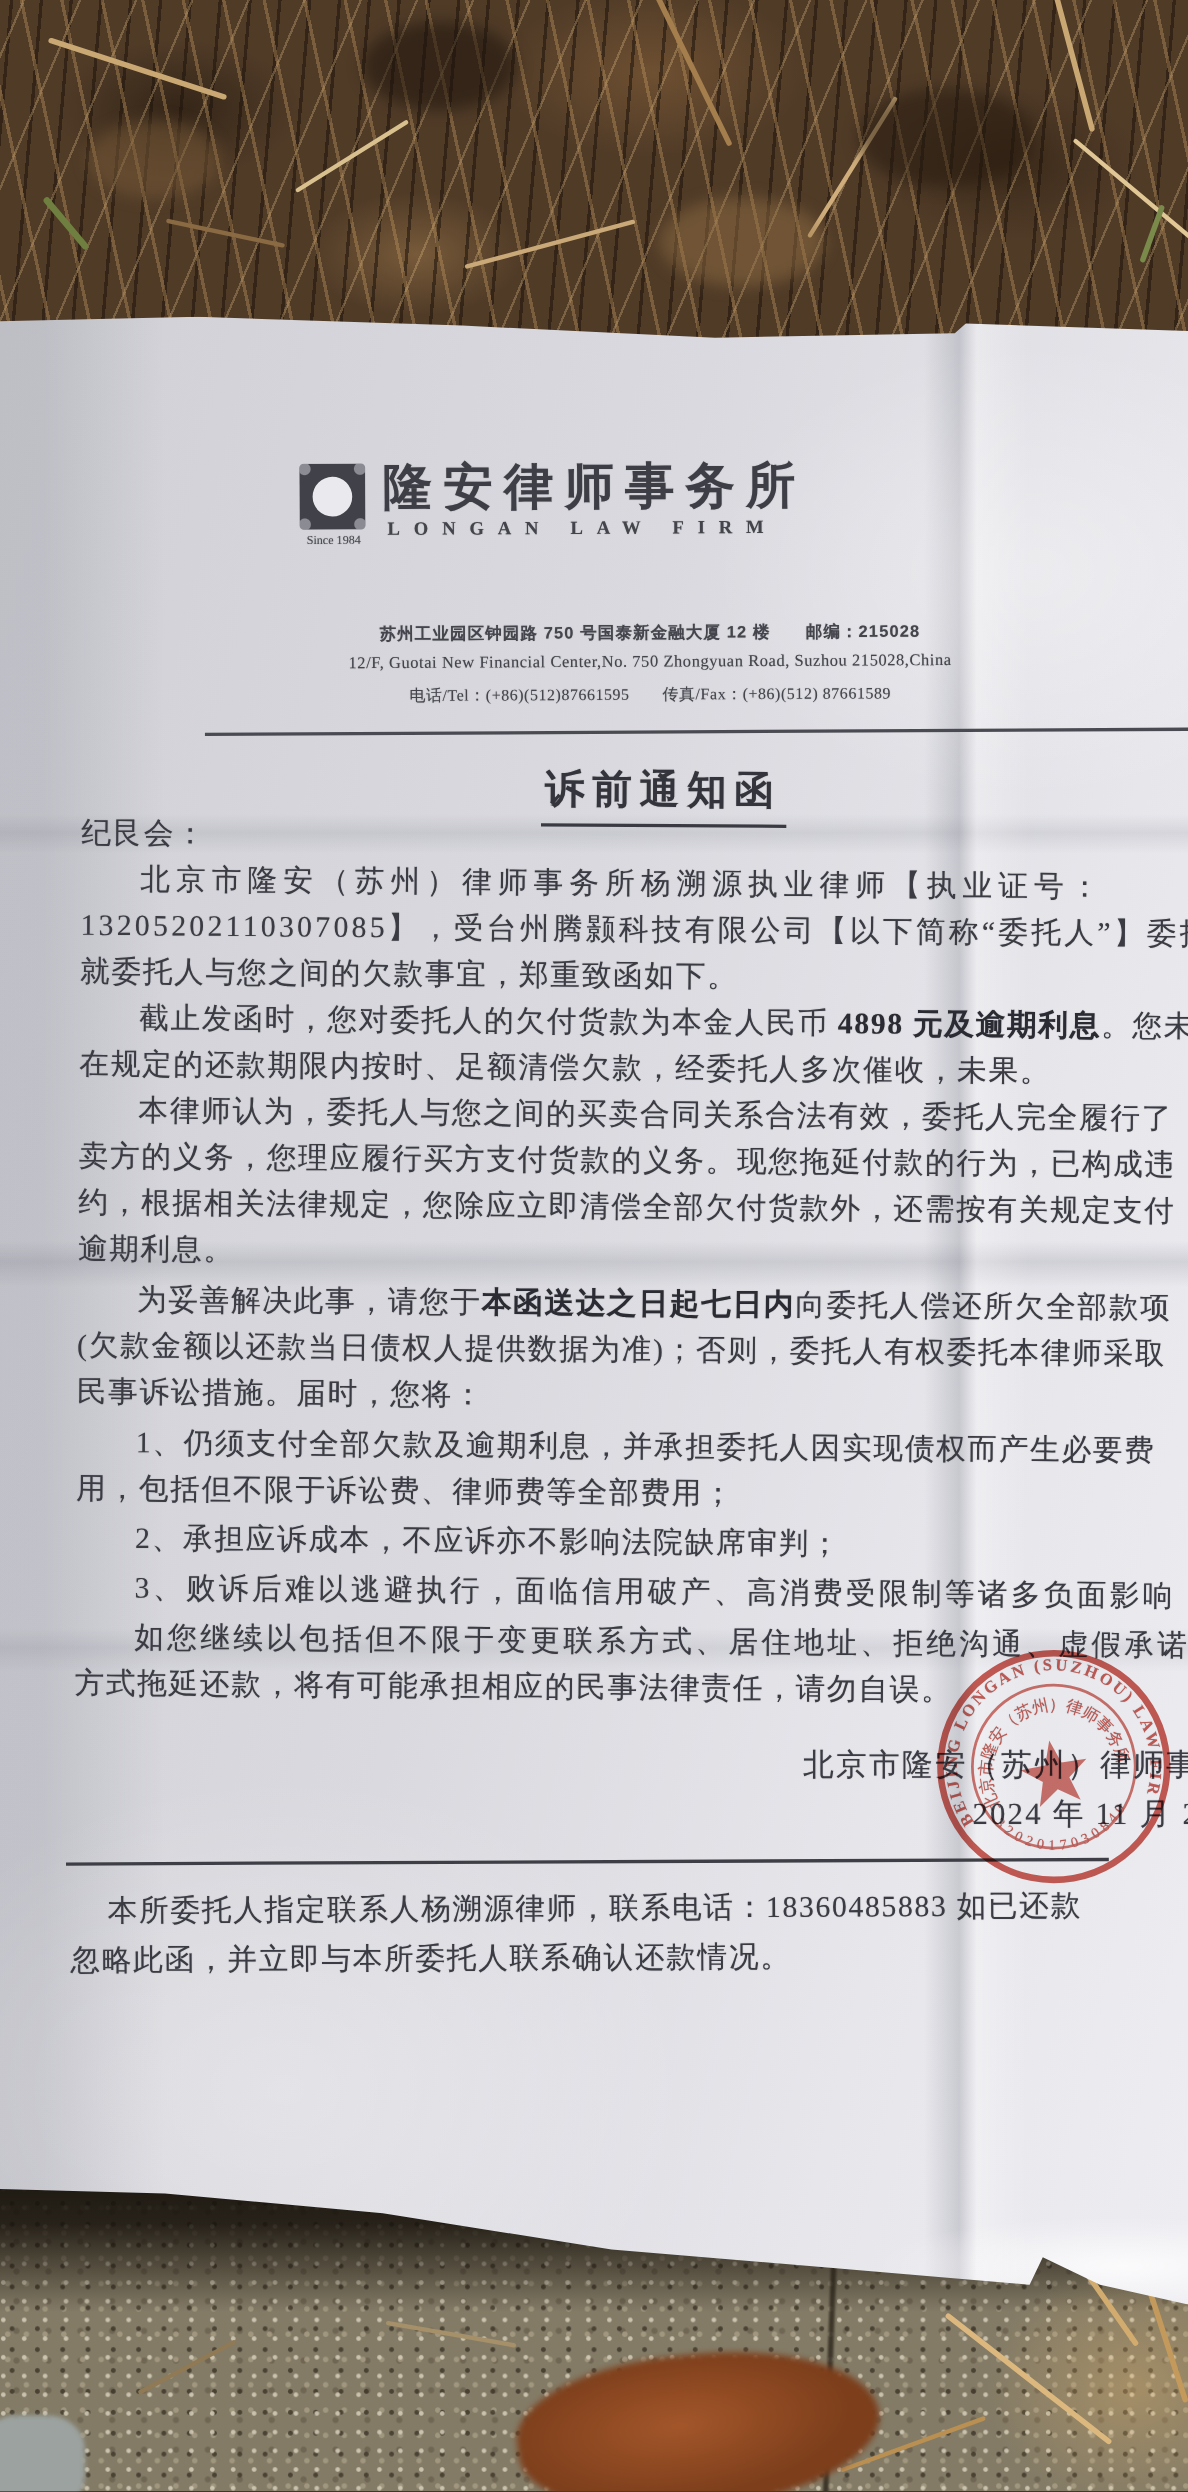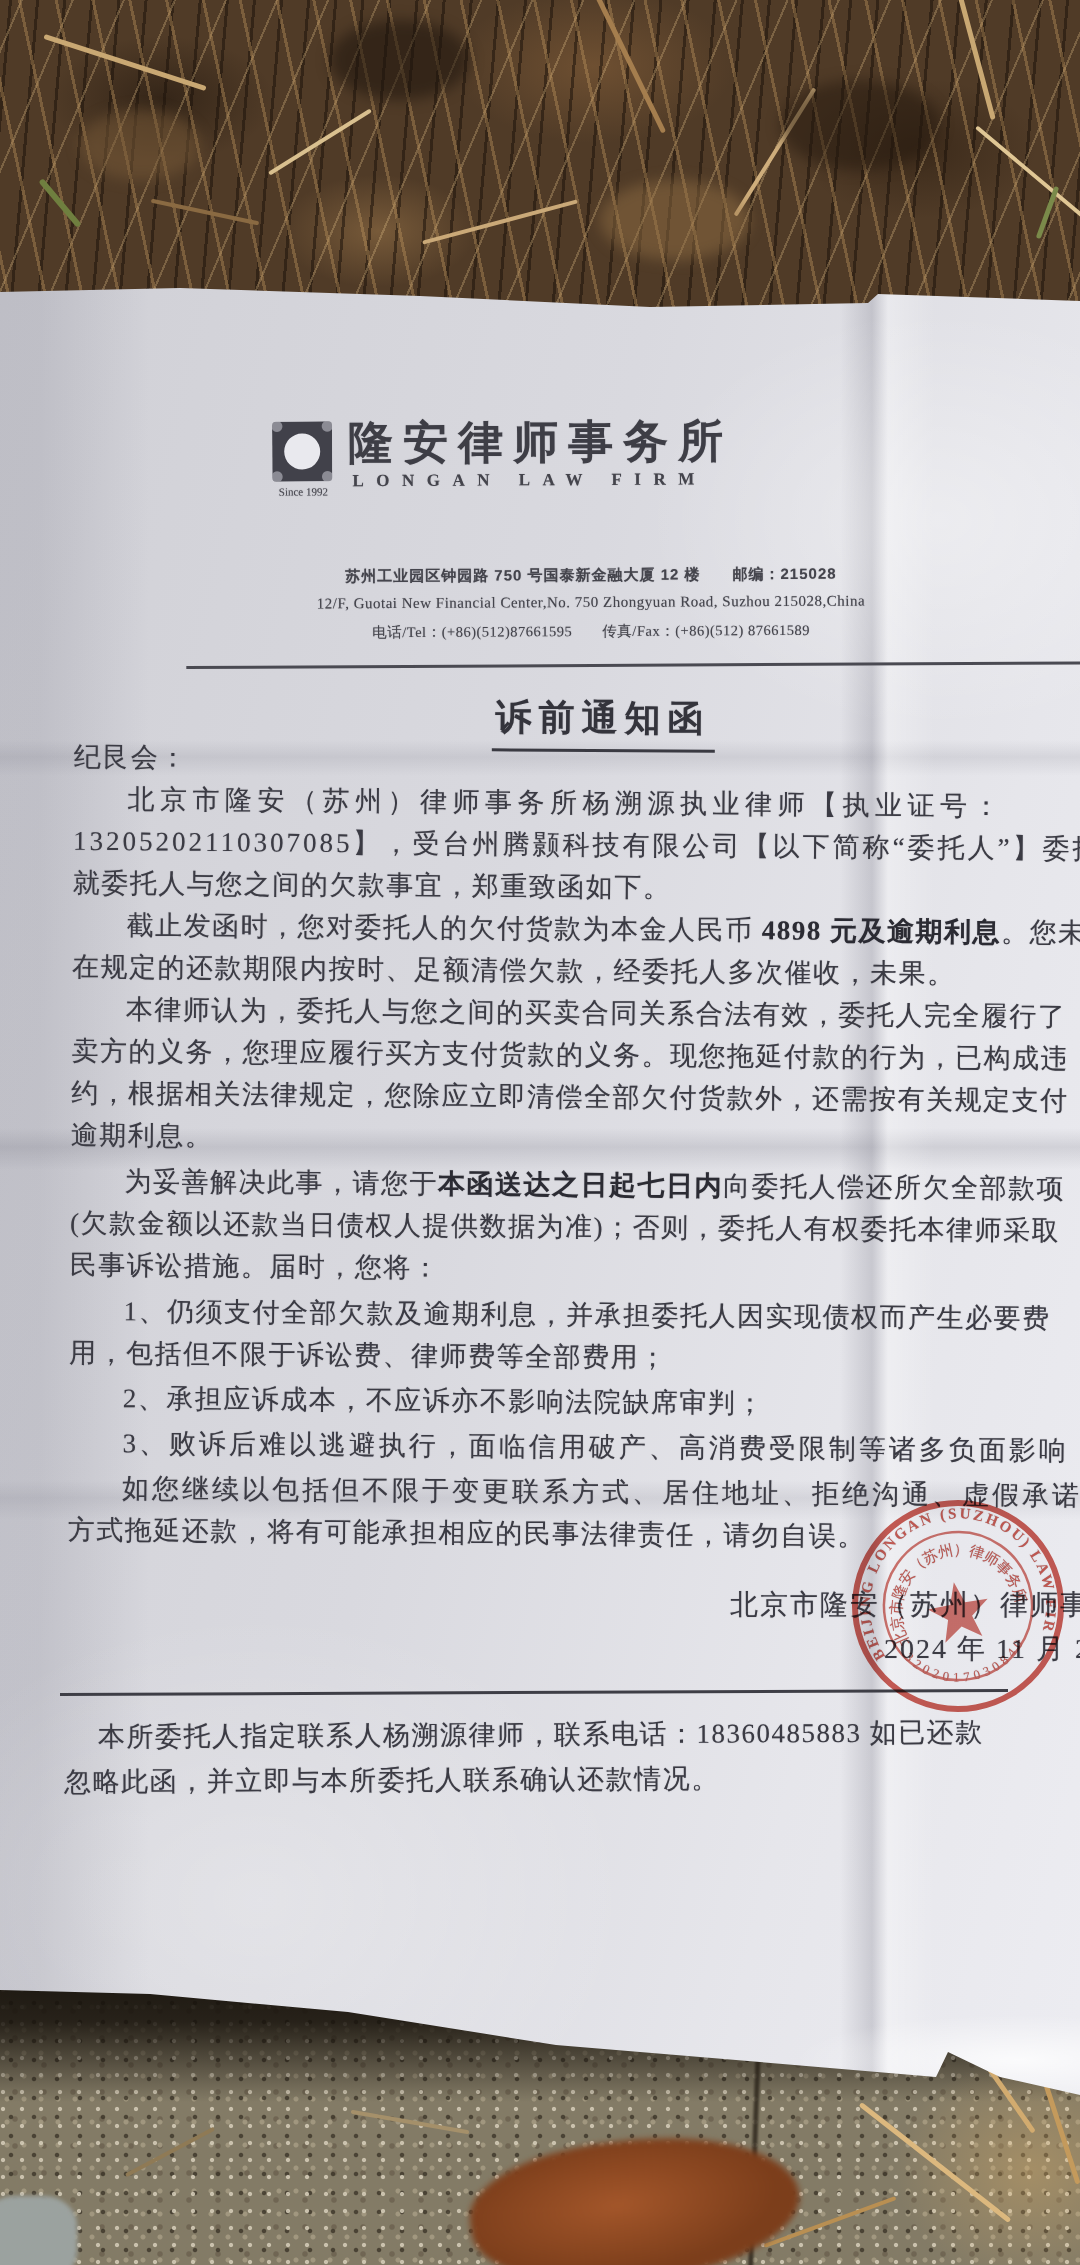--- a/index.html
+++ b/index.html
@@ -155,21 +155,21 @@
   <div class="leaf-object"></div>
   <div class="stone-grey"></div>
 
   <div class="paper">
     <div class="letter">
 
       <div class="letterhead">
         <div class="logo-box">
           <div class="logo-circle"></div>
         </div>
-        <div class="logo-caption">Since 1992</div>
+        <div class="logo-caption">Since 1984</div>
         <div class="firm-cn">隆安律师事务所</div>
         <div class="firm-en">LONGAN LAW FIRM</div>
         <div class="addr-cn">苏州工业园区钟园路 750 号国泰新金融大厦 12 楼　　邮编：215028</div>
         <div class="addr-en">12/F, Guotai New Financial Center,No. 750 Zhongyuan Road, Suzhou 215028,China</div>
         <div class="addr-tel">电话/Tel：(+86)(512)87661595　　传真/Fax：(+86)(512) 87661589</div>
         <div class="head-rule"></div>
       </div>
 
       <div class="doc-title-wrap">
         <span class="doc-title">诉前通知函</span>

